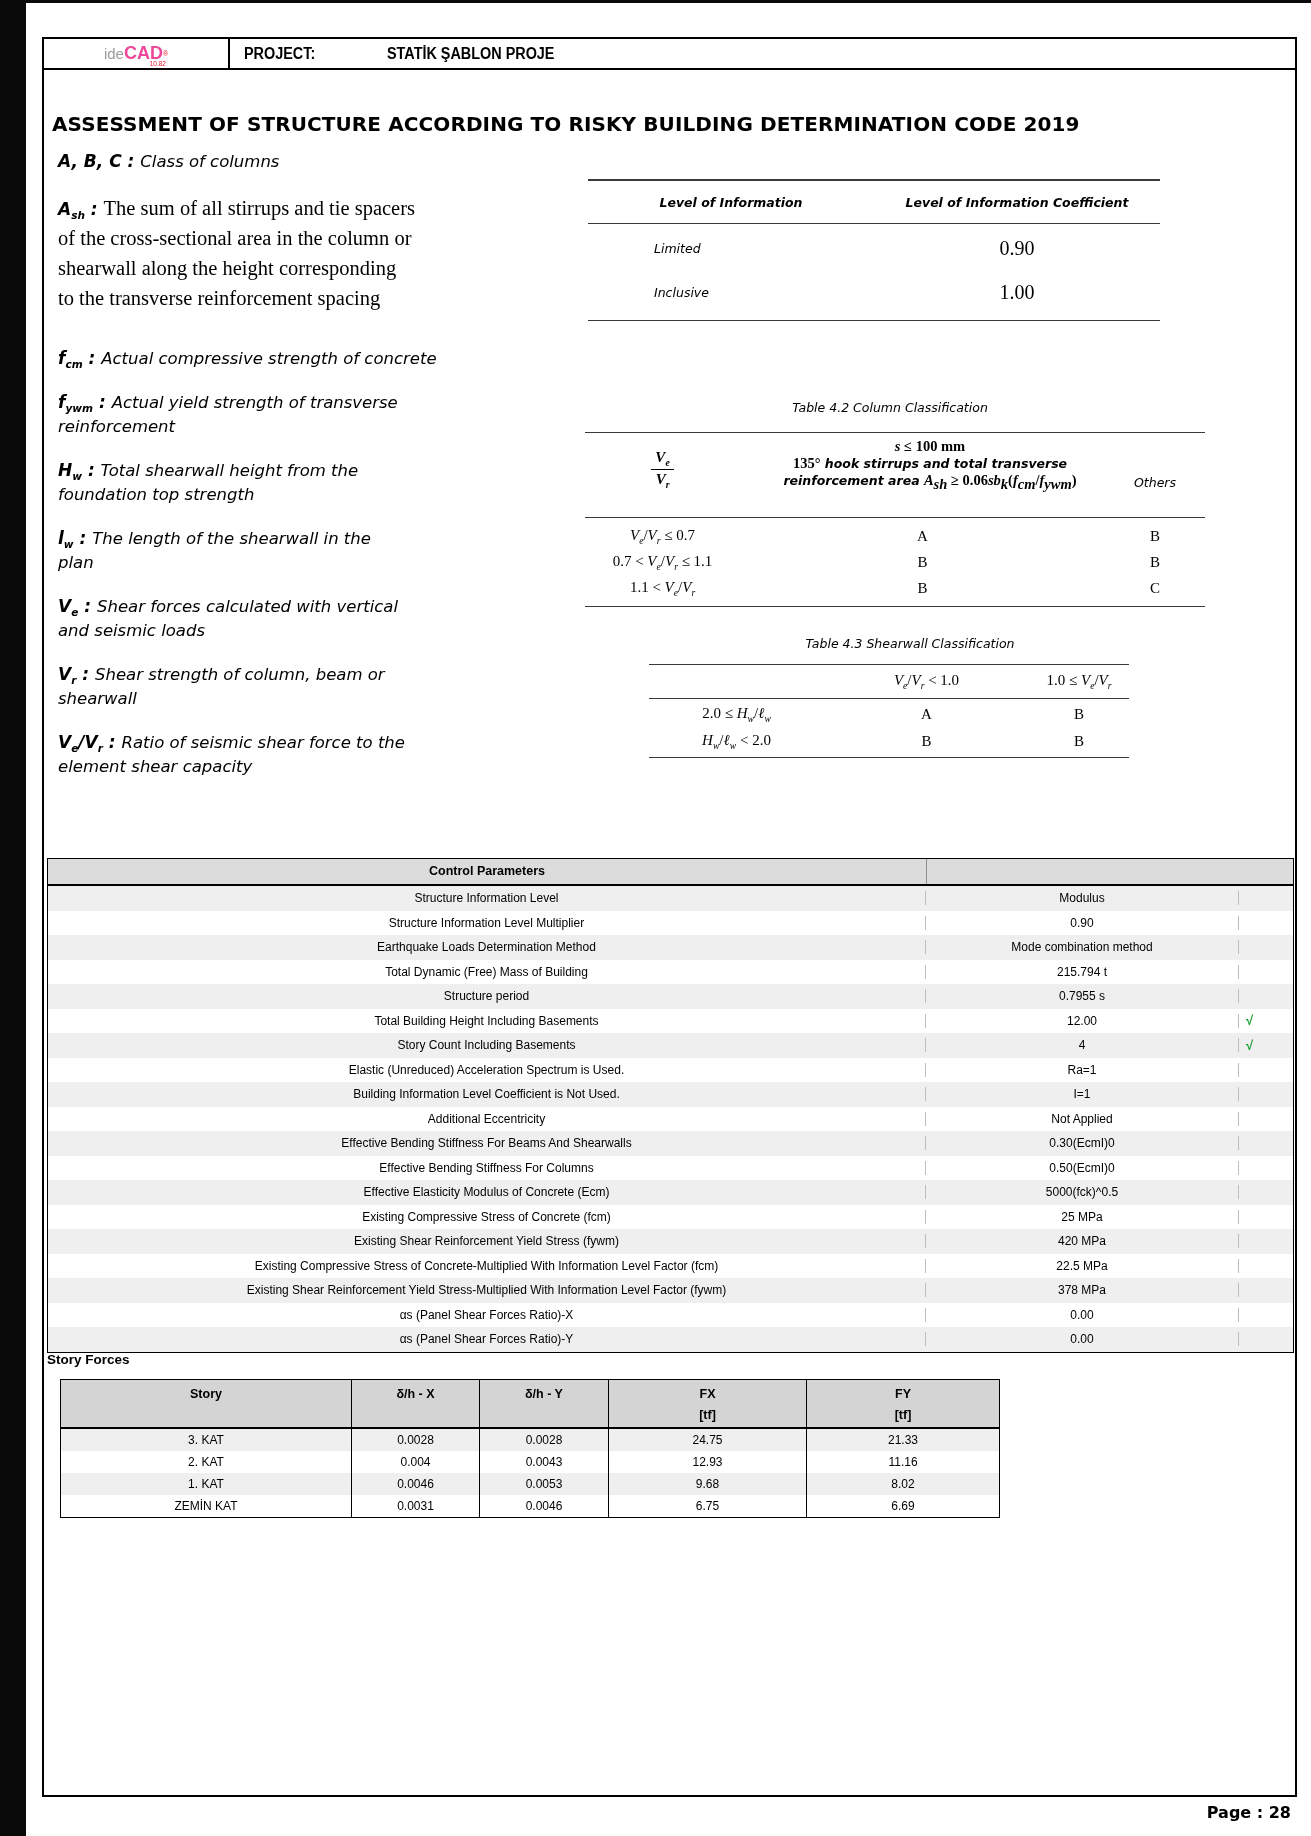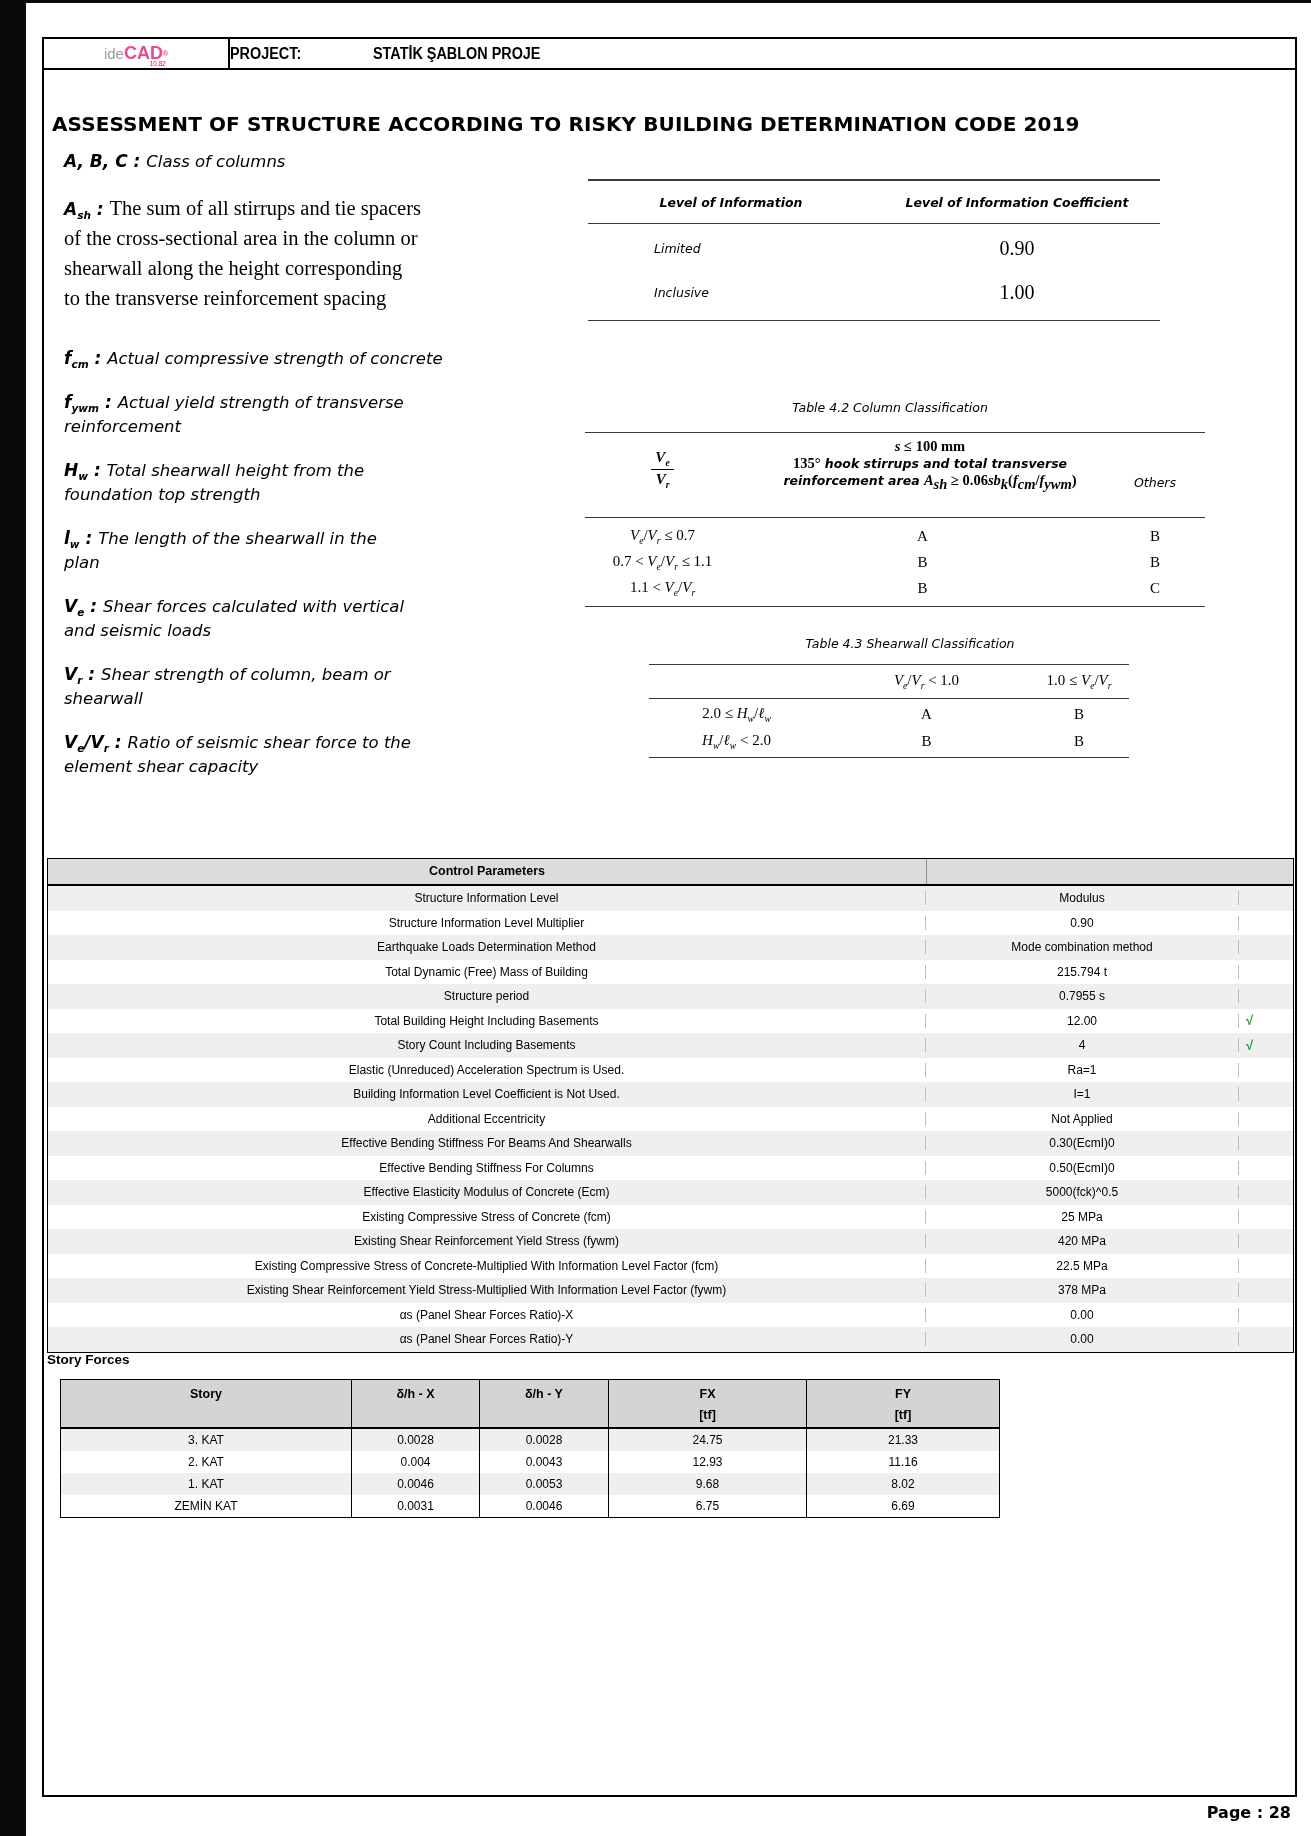--- a/index.html
+++ b/index.html
@@ -11,33 +11,33 @@
               border:2px solid #000;box-sizing:border-box;}
 
   
   .hdr{position:absolute;left:44px;top:39px;width:1251px;height:29px;border-bottom:2px solid #000;
        display:flex;background:#fff;}
   .logo-cell{width:184px;display:flex;align-items:center;justify-content:center;position:relative;}
   .logo-ide{font-size:15px;color:#9b9b9b;letter-spacing:0;}
   .logo-cad{font-size:18px;font-weight:bold;color:#ec4899;letter-spacing:0;}
   .logo-reg{font-size:7px;color:#e8112d;vertical-align:super;}
   .logo-ver{position:absolute;right:62px;bottom:1px;font-size:6.5px;color:#e8112d;}
-  .proj-cell{flex:1;border-left:2px solid #000;display:flex;align-items:center;}
+  .proj-cell{flex:1;border-left:2px solid #000;display:flex;align-items:center;padding-left:14px;}
   .proj-label,.proj-name{font-weight:bold;font-size:16px;font-family:"Liberation Sans",sans-serif;
        transform:scaleX(0.9);transform-origin:left center;white-space:nowrap;}
   .proj-name{margin-left:64px;}
   .report-cell{width:392px;border-left:2px solid #000;display:flex;align-items:center;
        justify-content:flex-end;padding-right:14px;font-weight:bold;font-size:16px;
        font-family:"DejaVu Sans",sans-serif;}
 
   .title{position:absolute;left:52px;top:112px;font-weight:bold;font-size:20px;
          font-family:"DejaVu Sans",sans-serif;letter-spacing:0.1px;}
 
   
-  .defs{position:absolute;left:64px;top:150px;width:505px;}
+  .defs{position:absolute;left:58px;top:150px;width:505px;}
   .def-item{margin-bottom:20px;}
   .def-sans{font:italic 16.5px/24px "DejaVu Sans",sans-serif;}
   .def-serif{line-height:29px;margin-bottom:33px;}
   .def-term,.def-sep{font:italic 17px "DejaVu Sans",sans-serif;font-weight:bold;}
   .def-term sub{font-size:62%;font-weight:bold;}
   .def-serif .def-line{font:normal 20.5px/29px "Liberation Serif",serif;font-style:normal;}
 
   
   sub{font-size:64%;}
   .sg-i{font-style:italic;}

